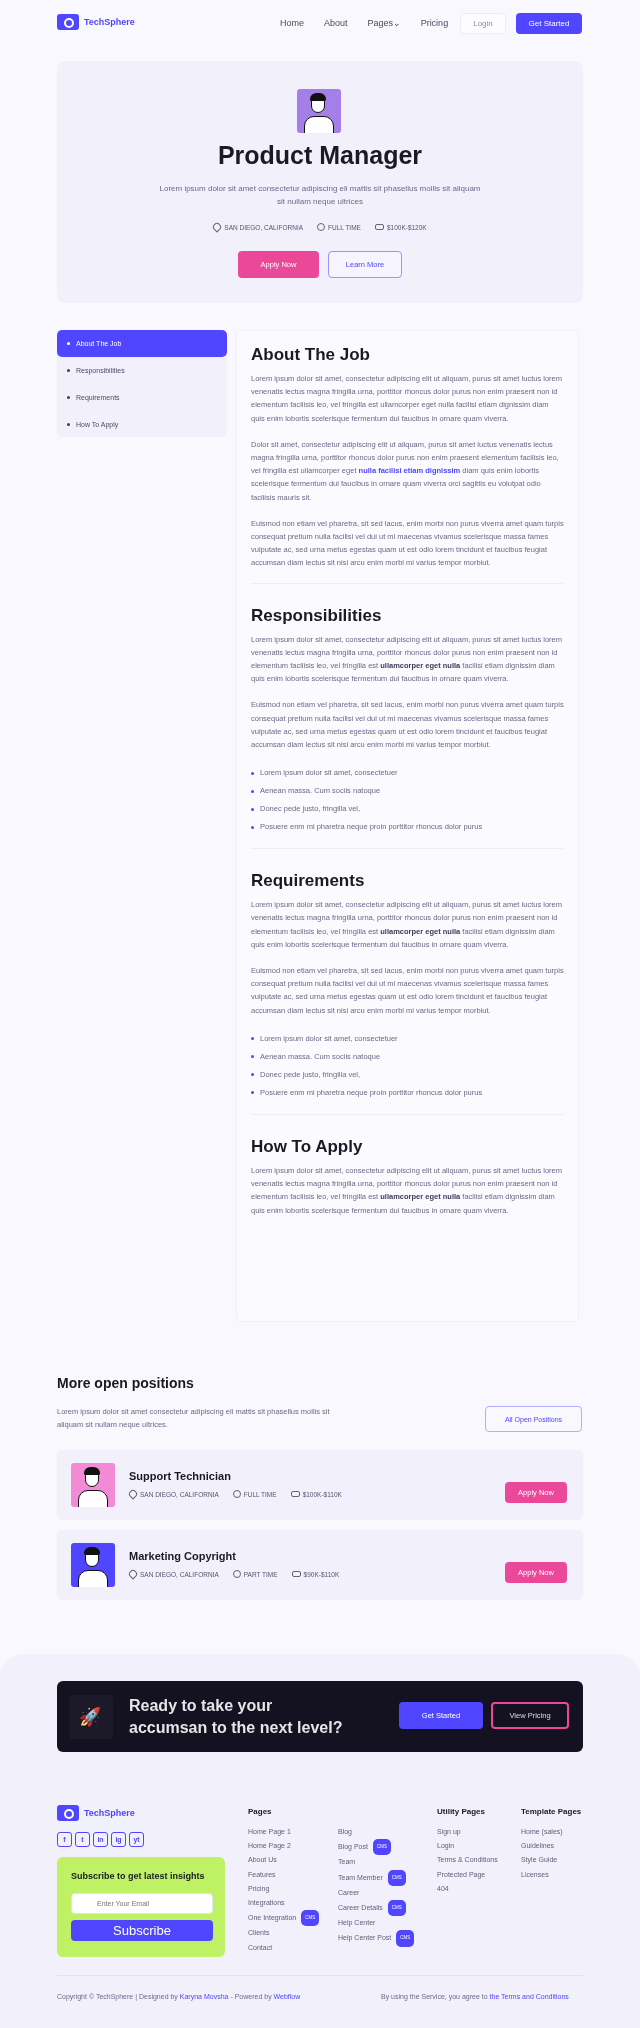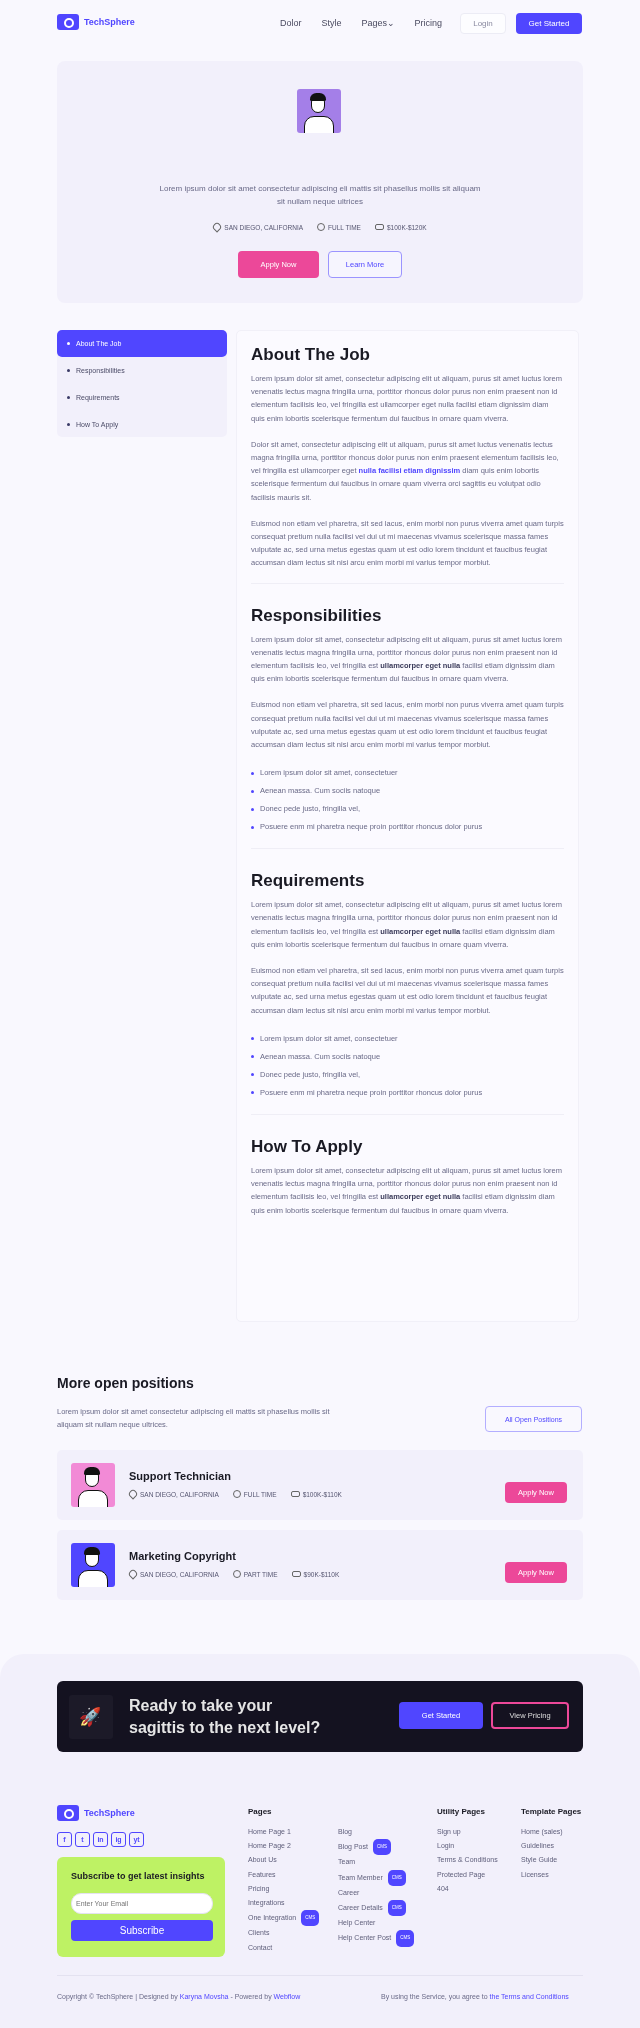--- a/index.html
+++ b/index.html
@@ -65,55 +65,56 @@
 .cta-icon{left:12px;top:14px;width:44px;height:44px;background:#1c1a28;border-radius:3px;display:flex;align-items:center;justify-content:center;color:#ccc;font-size:18px}
 .cta-text{left:72px;top:14px;font-size:16px;line-height:22px;color:#e5e5e5;font-weight:bold}
 .cta-gs{left:342px;top:21px;width:84px;height:27px;background:#5046ff;border-radius:4px;color:#fff;font-size:7.5px;display:flex;align-items:center;justify-content:center}
 .cta-vp{left:434px;top:21px;width:78px;height:27px;border:2px solid #ec4899;border-radius:4px;color:#ddd;font-size:7.5px;display:flex;align-items:center;justify-content:center}
 
 .f-logo{left:57px;top:1807px}
 .socials{left:57px;top:1832px;display:flex;gap:3px}
 .soc{width:15px;height:15px;border:1px solid #5046ff;border-radius:3px;color:#5046ff;font-size:7px;font-weight:bold;display:flex;align-items:center;justify-content:center}
 .subscribe{left:57px;top:1857px;width:168px;height:100px;background:#bef264;border-radius:6px}
 .sub-title{left:14px;top:14px;font-size:9px;font-weight:bold;color:#1a1a24}
-.sub-input{left:14px;top:36px;width:142px;height:21px;border:1px solid #e4e2f0;border-radius:10px;background:#fff;font-size:7px;color:#aaa;padding-left:4px;font-family:"Liberation Sans",sans-serif}
-.sub-btn{left:14px;top:63px;width:142px;height:21px;background:#5046ff;border-radius:4px;color:#fff;font-size:10px;display:flex;align-items:center;justify-content:center}
+.sub-input{left:14px;top:36px;width:142px;height:21px;border:1px solid #e4e2f0;border-radius:4px;background:#fff;font-size:7px;color:#aaa;padding-left:25px;font-family:"Liberation Sans",sans-serif}
+.sub-btn{left:14px;top:63px;width:142px;height:21px;background:#5046ff;border-radius:4px;color:#fff;font-size:13px;display:flex;align-items:center;justify-content:center}
 .f-col-title{font-size:8px;font-weight:bold;color:#1a1a24}
 .f-list{display:flex;flex-direction:column;gap:0}
 .f-link{font-size:7px;line-height:14.2px;color:#5e5e7a;display:flex;align-items:center;gap:5px;white-space:nowrap}
 .cms{background:#5046ff;color:#fff;font-size:4.5px;border-radius:5px;padding:1px 4px}
 .f-bottom-line{left:57px;top:1975px;width:526px;height:1px;background:#e4e2f0}
 .copy{left:57px;top:1993px;font-size:7px;color:#6a6a88}
 .copy a,.terms a{color:#5046ff}
 .terms{left:381px;top:1993px;font-size:7px;color:#6a6a88}
 </style>
 </head>
 <body>
 
 <div class="abs nav">
   <div class="abs logo">
     <span class="logo-mark"></span>
     <span class="logo-text">TechSphere</span>
   </div>
   <div class="abs nav-links">
-    <span class="nav-link">Dolor</span>
-    <span class="nav-link">Style</span>
+    <span class="nav-link">Home</span>
+    <span class="nav-link">About</span>
     <span class="nav-link"><span>Pages</span><span>⌄</span></span>
     <span class="nav-link">Pricing</span>
   </div>
   <div class="abs btn-login">Login</div>
   <div class="abs btn-gs">Get Started</div>
 </div>
 
 <div class="abs hero">
   <div class="abs avatar hero-avatar">
     <div class="body"></div>
     <div class="head"></div>
     <div class="hair"></div>
   </div>
+  <div class="abs hero-title">Product Manager</div>
   <div class="abs hero-desc">Lorem ipsum dolor sit amet consectetur adipiscing eli mattis sit phasellus mollis sit aliquam sit nullam neque ultrices</div>
   <div class="abs meta hero-meta">
     <span class="meta-item">
         <i class="ic pin"></i>
         <span>San Diego, California</span>
       </span>
     <span class="meta-item">
         <i class="ic"></i>
         <span>Full Time</span>
       </span>
@@ -234,21 +235,21 @@
   </div>
   <div class="abs btn-apply job-apply">Apply Now</div>
 </div>
 
 <div class="abs footer-bg"></div>
 
 <div class="abs cta">
   <div class="abs cta-icon">🚀</div>
   <div class="abs cta-text">
     <div>Ready to take your</div>
-    <div>sagittis to the next level?</div>
+    <div>accumsan to the next level?</div>
   </div>
   <div class="abs cta-gs">Get Started</div>
   <div class="abs cta-vp">View Pricing</div>
 </div>
 
 <div class="abs logo f-logo" style="left:57px;top:1805px">
   <span class="logo-mark"></span>
   <span class="logo-text">TechSphere</span>
 </div>
 <div class="abs socials">

